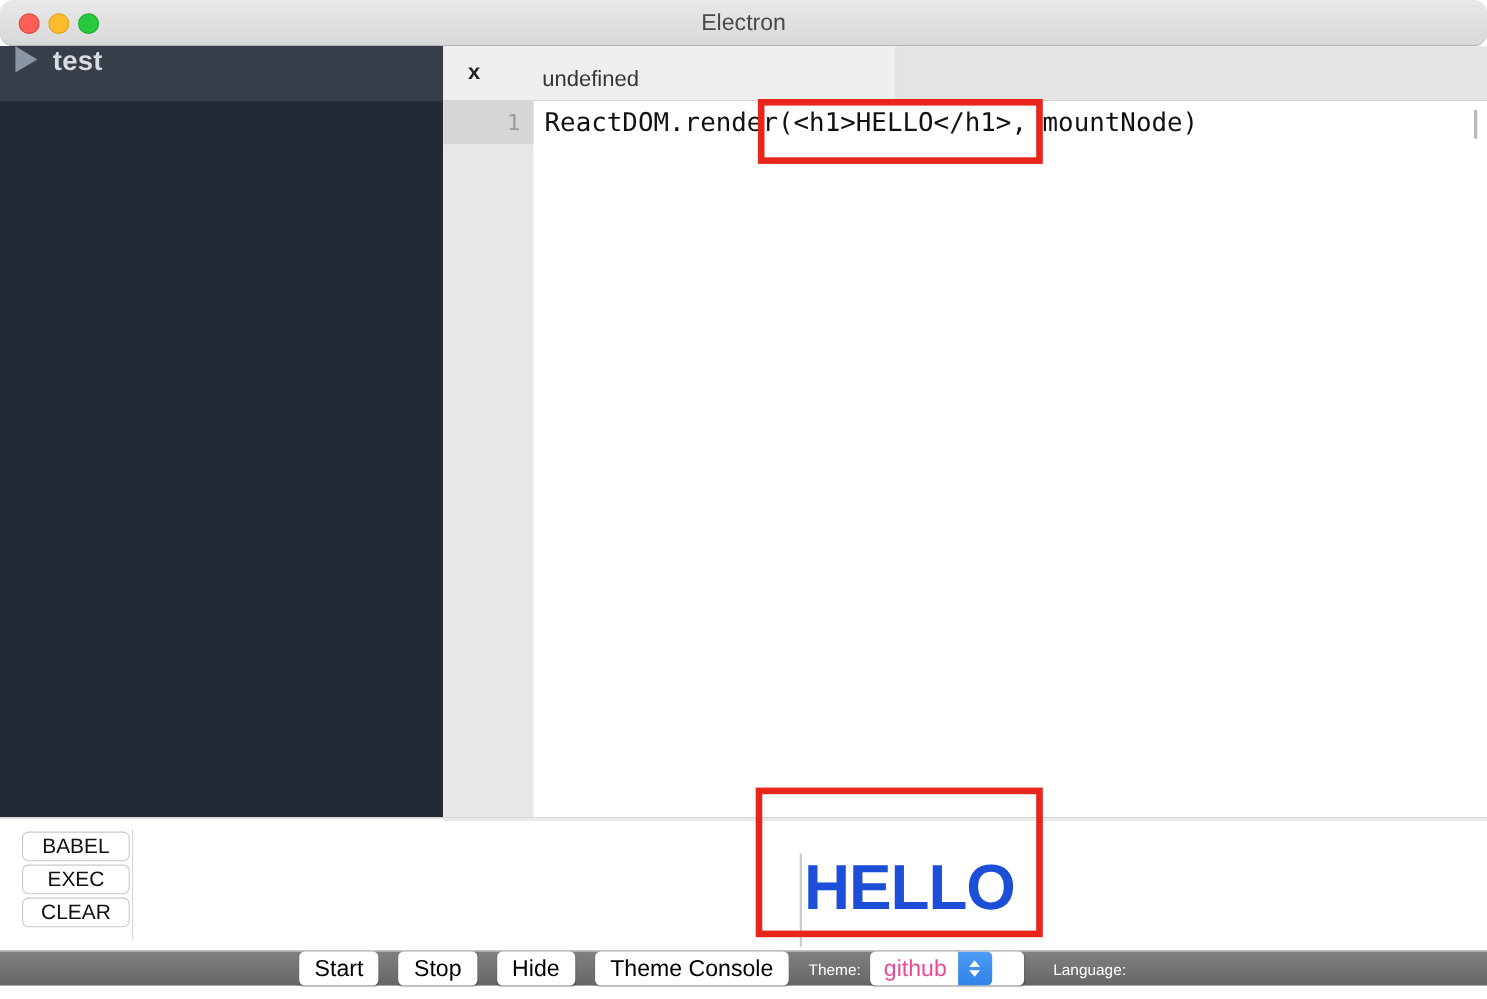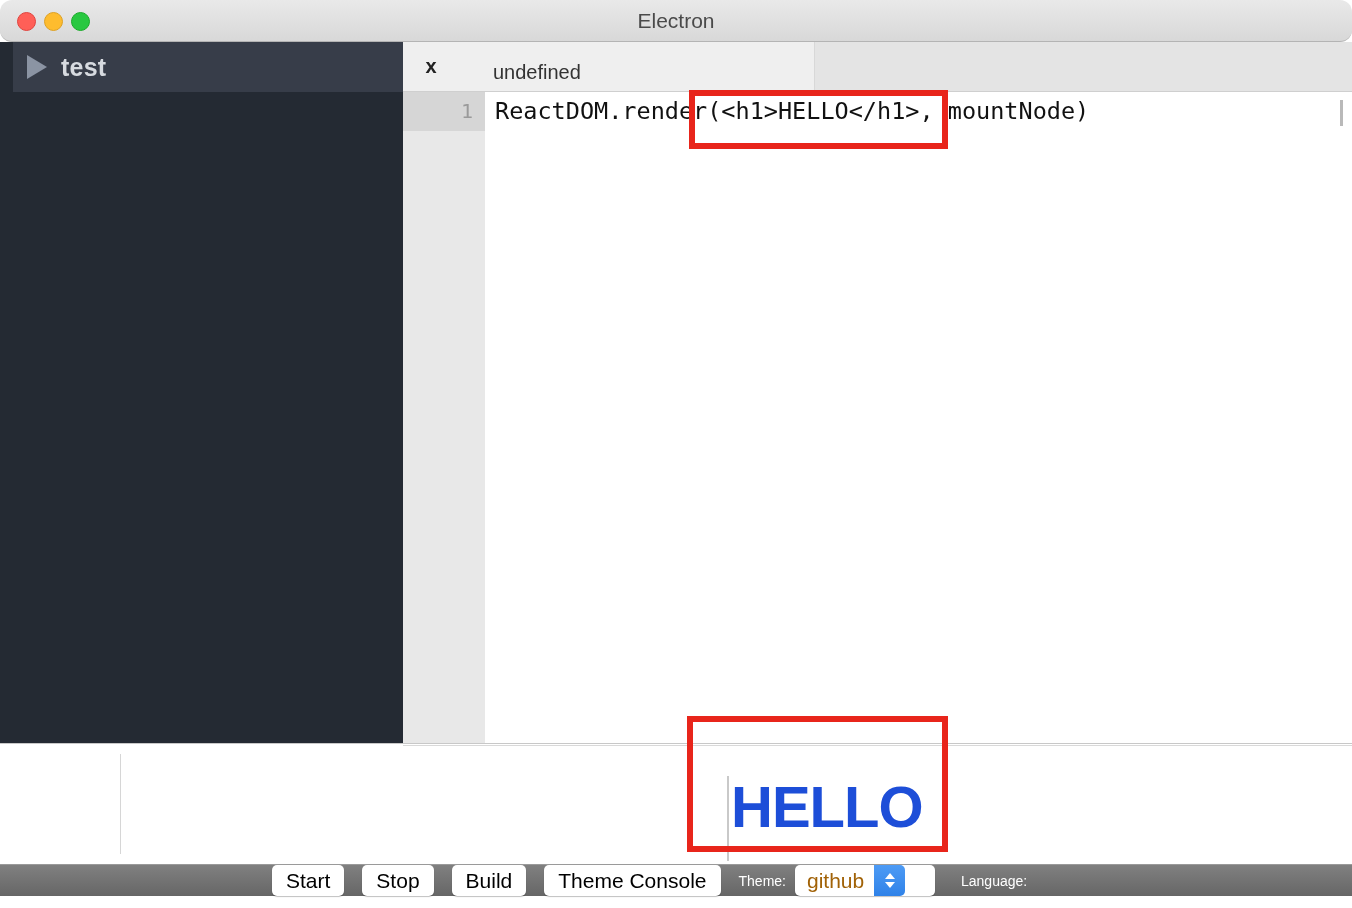--- a/index.html
+++ b/index.html
@@ -57,25 +57,25 @@
 
   
   .sidebar {
     position: absolute;
     left: 0; top: 42px;
     width: 403px; height: 701px;
     background: #242a33;
   }
   .sidebar-head {
     position: absolute;
-    left: 13px; top: 0;
+    left: 0; top: 0;
     width: 403px; height: 50px;
     background: #373d49;
     display: flex;
-    align-items: center;
+    align-items: flex-start;
   }
   .play-tri {
     width: 0; height: 0;
     margin-left: 14px;
     border-left: 20px solid #8b94a3;
     border-top: 12px solid transparent;
     border-bottom: 12px solid transparent;
   }
   .sidebar-title {
     margin-left: 14px;
@@ -263,21 +263,21 @@
     background: #ffffff;
     border-radius: 5px;
     display: flex;
     align-items: center;
     margin-right: 26px;
     box-shadow: 0 1px 1px rgba(0,0,0,0.25);
     overflow: hidden;
   }
   .select .sel-val {
     font-size: 21px;
-    color: #a16207;
+    color: #ec4899;
     padding: 0 10px 0 12px;
     line-height: 31px;
     white-space: nowrap;
   }
   .stepper {
     width: 31px;
     height: 31px;
     background: linear-gradient(to bottom, #4d9bf5 0%, #2f82e8 100%);
     border-radius: 0 5px 5px 0;
     display: flex;
@@ -339,32 +339,37 @@
     </div>
     <div class="code-area">
       <div class="code-line">ReactDOM.render(&lt;h1&gt;HELLO&lt;/h1&gt;, mountNode)</div>
       <div class="caret"></div>
     </div>
   </div>
 
   <div class="lower">
     <div class="preview-rule"></div>
 
+    <div class="btn-stack">
+      <div class="pill">BABEL</div>
+      <div class="pill">EXEC</div>
+      <div class="pill">CLEAR</div>
+    </div>
     <div class="vdiv"></div>
 
     <div class="preview-guide"></div>
     <div class="preview-text">HELLO</div>
   </div>
 
   <div class="bottombar">
     <div style="width:272px"></div>
 
     <button class="tbtn">Start</button>
     <button class="tbtn">Stop</button>
-    <button class="tbtn">Build</button>
+    <button class="tbtn">Hide</button>
     <button class="tbtn">Theme Console</button>
 
     <div class="tlabel">Theme:</div>
     <div class="select" style="width:140px">
       <div class="sel-val">github</div>
       <div class="stepper">
         <div class="chev up"></div>
         <div class="chev down"></div>
       </div>
     </div>

